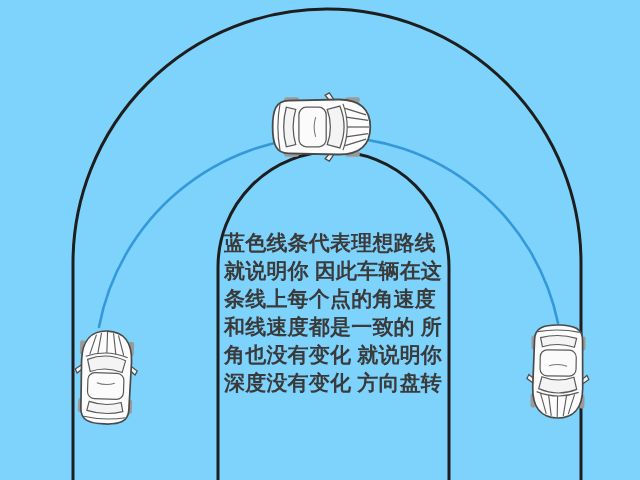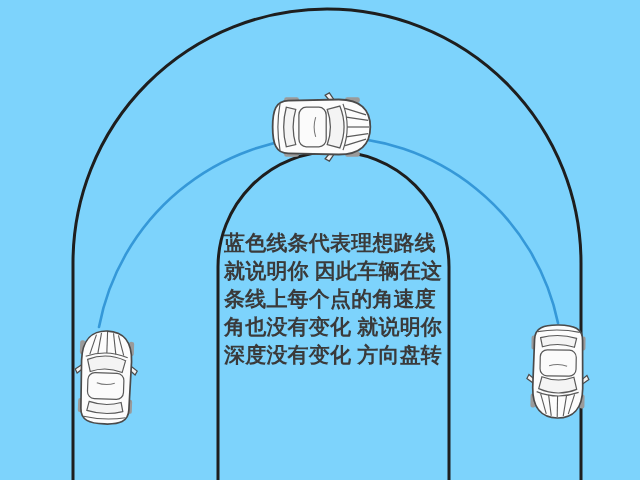--- a/index.html
+++ b/index.html
@@ -99,17 +99,18 @@
 
     <use href="#car" transform="translate(106,377) rotate(2)"></use>
     <use href="#car" transform="translate(322,127) rotate(90) scale(1.1,1.05)"></use>
     <use href="#car" transform="translate(558,372) rotate(181)"></use>
   </svg>
 
   <div class="caption">
     <div class="cap-line">蓝色线条代表理想路线</div>
     <div class="cap-line">就说明你 因此车辆在这</div>
     <div class="cap-line">条线上每个点的角速度</div>
+    <div class="cap-line">和线速度都是一致的 所</div>
     <div class="cap-line">角也没有变化 就说明你</div>
     <div class="cap-line">深度没有变化 方向盘转</div>
   </div>
 
 </div>
 
 </body></html>

